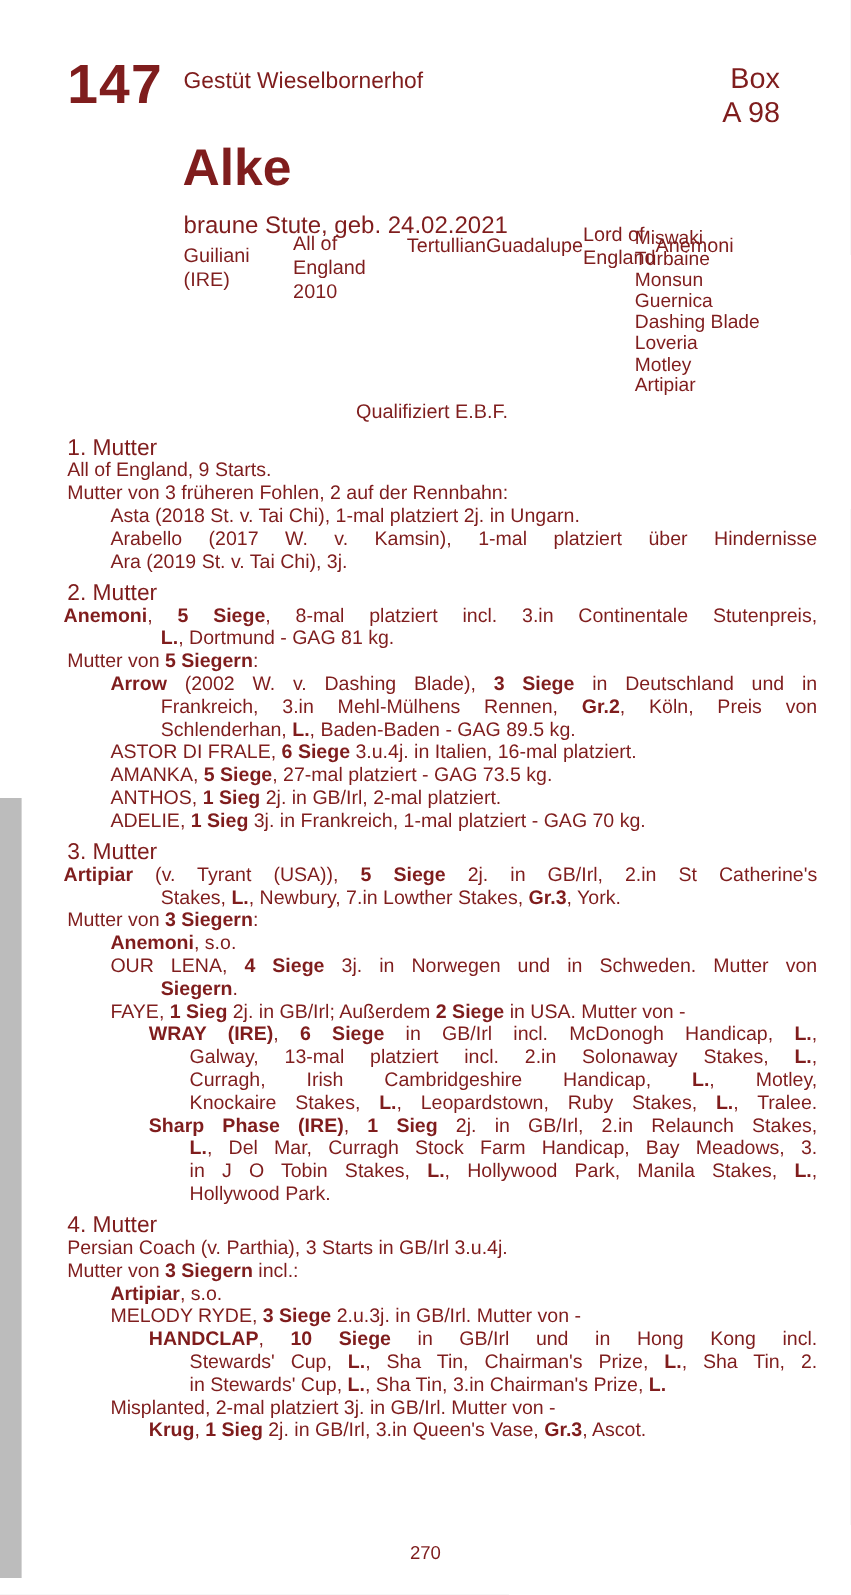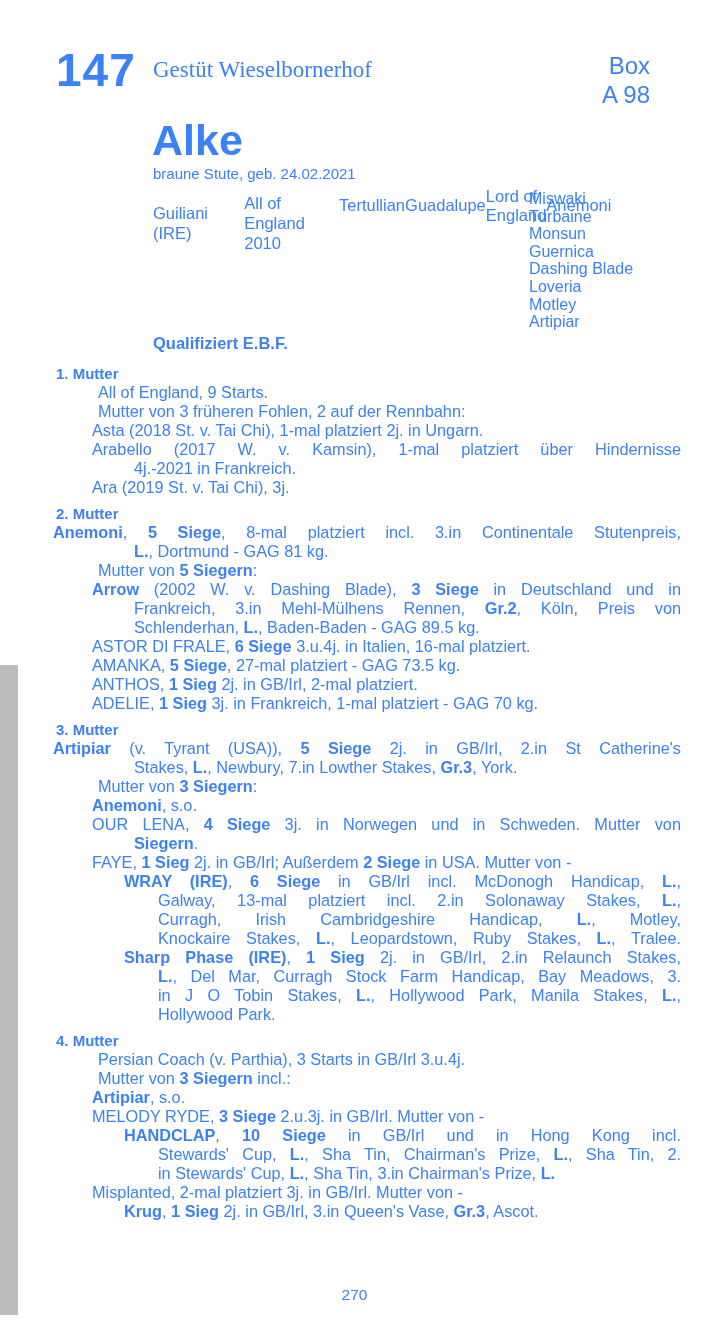--- a/index.html
+++ b/index.html
@@ -1,48 +1,48 @@
 <!DOCTYPE html>
 <html><head>
 <meta charset="utf-8">
 <style>
   html,body { margin:0; padding:0; background:#e8e8e8; }
   .page {
     position:relative; width:709px; height:1329px; margin:0 auto;
-    background:#ffffff; color:#3b82f6;
+    background:#ffffff; color:#7f1d1d;
     font-family:"Liberation Sans", sans-serif;
     overflow:hidden;
   }
   
   .edge-strip { position:absolute; left:0; top:665px; width:18px; height:650px; background:#bcbcbc; }
 
   
   .cat-num   { position:absolute; left:56px;  top:47px;  font-size:46px; font-weight:bold; line-height:1; letter-spacing:1px; }
-  .consignor { position:absolute; left:153px; top:57px;  font-size:23px;font-family:Liberation Serif, serif; }
+  .consignor { position:absolute; left:153px; top:57px;  font-size:19px; }
   .box       { position:absolute; right:59px; top:51px;  text-align:right; font-size:24px; font-weight:normal; line-height:29px; }
   .horse-name{ position:absolute; left:152px; top:119px; font-size:43px; font-weight:bold; line-height:1; }
-  .horse-desc{ position:absolute; left:153px; top:165px; font-size:15px; }
+  .horse-desc{ position:absolute; left:153px; top:177px; font-size:20px; }
 
   
   .ped { position:absolute; left:153px; top:188px; width:528px; height:141px; display:flex; font-size:16.5px; }
   .ped-col1 { width:186px; display:flex; flex-direction:row; }
   .p-cell   { height:70.5px; display:flex; flex-direction:column; justify-content:center; line-height:20px; }
   .ped-col2 { width:190px; display:flex; flex-direction:row; }
   .gp-cell  { height:35.25px; display:flex; align-items:center; }
   .ped-col3 { width:152px; font-size:16px; line-height:17.6px; padding-top:2px; }
-  .qual { position:absolute; left:153px; top:334px; width:414px; text-align:left; font-weight:bold; font-size:16.5px; }
+  .qual { position:absolute; left:153px; top:334px; width:414px; text-align:center; font-weight:normal; font-size:16.5px; }
 
   
   .sections { position:absolute; left:0; top:357px; right:0; font-size:16.3px; line-height:19px; }
   .section { margin-top:7px; }
-  .sec-heading { margin-left:56px; font-weight:bold; font-size:15px; }
+  .sec-heading { margin-left:56px; font-weight:normal; font-size:19px; }
   .tline { margin-right:28px; }
   .tline.just { text-align:justify; text-align-last:justify; }
   .ind-mare  { margin-left:53px; }
-  .ind-body  { margin-left:98px; }
+  .ind-body  { margin-left:56px; }
   .ind-l2    { margin-left:92px; }
   .ind-l3    { margin-left:124px; }
   .ind-cont2 { margin-left:134px; }
   .ind-cont3 { margin-left:158px; }
 
   .footer { position:absolute; left:0; right:0; top:1286px; text-align:center; font-size:15.5px; }
 </style>
 </head>
 <body>
 
@@ -89,21 +89,20 @@
   </div>
   <div class="qual">Qualifiziert E.B.F.</div>
 
   <div class="sections">
       <div class="section">
         <div class="sec-heading">1. Mutter</div>
         <div class="tline ind-body"><span>All of England, 9 Starts.</span></div>
         <div class="tline ind-body"><span>Mutter von 3 früheren Fohlen, 2 auf der Rennbahn:</span></div>
         <div class="tline ind-l2"><span>Asta (2018 St. v. Tai Chi), 1-mal platziert 2j. in Ungarn.</span></div>
         <div class="tline ind-l2 just"><span>Arabello (2017 W. v. Kamsin), 1-mal platziert über Hindernisse</span></div>
-        <div class="tline ind-cont2"><span>4j.-2021 in Frankreich.</span></div>
         <div class="tline ind-l2"><span>Ara (2019 St. v. Tai Chi), 3j.</span></div>
       </div>
       <div class="section">
         <div class="sec-heading">2. Mutter</div>
         <div class="tline ind-mare just"><b>Anemoni</b><span>, </span><b>5 Siege</b><span>, 8-mal platziert incl. 3.in Continentale Stutenpreis,</span></div>
         <div class="tline ind-cont2"><b>L.</b><span>, Dortmund - GAG 81 kg.</span></div>
         <div class="tline ind-body"><span>Mutter von </span><b>5 Siegern</b><span>:</span></div>
         <div class="tline ind-l2 just"><b>Arrow</b><span> (2002 W. v. Dashing Blade), </span><b>3 Siege</b><span> in Deutschland und in</span></div>
         <div class="tline ind-cont2 just"><span>Frankreich, 3.in Mehl-Mülhens Rennen, </span><b>Gr.2</b><span>, Köln, Preis von</span></div>
         <div class="tline ind-cont2"><span>Schlenderhan, </span><b>L.</b><span>, Baden-Baden - GAG 89.5 kg.</span></div>

